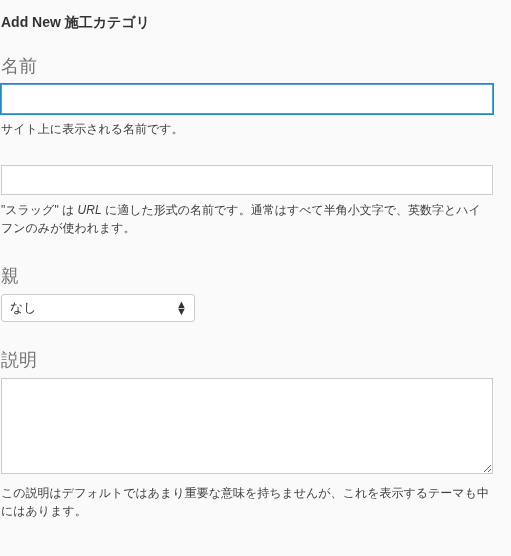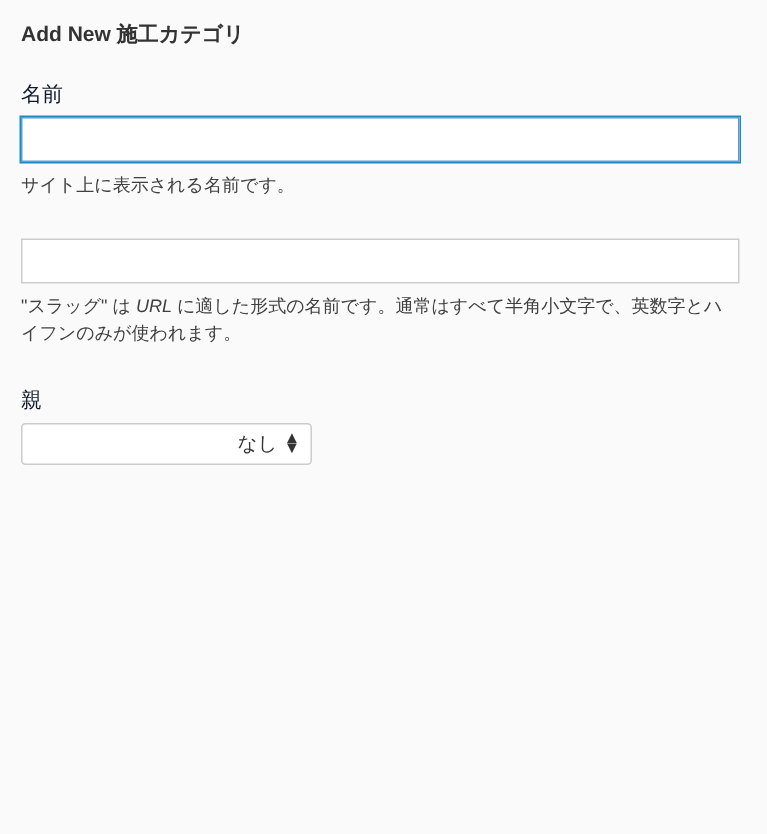--- a/index.html
+++ b/index.html
@@ -5,37 +5,37 @@
   html, body {
     margin: 0;
     padding: 0;
     background: #fafafa;
     font-family: "Helvetica Neue", Arial, "Hiragino Kaku Gothic ProN",
                  "Hiragino Sans", Meiryo, sans-serif;
     color: #444;
     width: 511px;
   }
   .wrap {
-    padding: 14px 18px 20px 14px;
+    padding: 14px 18px 20px 1px;
     box-sizing: border-box;
     width: 511px;
   }
   h2.page-title {
     font-size: 14px;
     font-weight: 700;
     color: #333;
     margin: 0 0 22px 0;
   }
   .form-field {
     margin-bottom: 26px;
   }
   .form-field label {
     display: block;
-    font-size: 14px;
-    color: #0f172a;
+    font-size: 18px;
+    color: #737373;
     margin-bottom: 6px;
   }
   .text-input {
     width: 100%;
     box-sizing: border-box;
     height: 30px;
     padding: 4px 6px;
     font-size: 13px;
     background: #fff;
     border: 1px solid #ccc;
@@ -51,21 +51,20 @@
     height: 28px;
     font-size: 13px;
     padding: 2px 22px 2px 8px;
     background: #fff;
     border: 1px solid #ccc;
     border-radius: 3px;
     -webkit-appearance: none;
     -moz-appearance: none;
     appearance: none;
     color: #333;
-    text-align: right;
   }
   .select-wrap {
     position: relative;
     display: inline-block;
   }
   .select-caret {
     position: absolute;
     right: 8px;
     top: 50%;
     transform: translateY(-50%);
@@ -121,14 +120,19 @@
       <select class="parent-select">
         <option selected="">なし</option>
       </select>
       <div class="select-caret">
         <span>▲</span>
           <span>▼</span>
       </div>
     </div>
   </div>
 
+  <div class="form-field" style="margin-bottom:10px;">
+    <label>説明</label>
+    <textarea class="desc-input" style=""></textarea>
+    <p class="help">この説明はデフォルトではあまり重要な意味を持ちませんが、これを表示するテーマも中にはあります。</p>
+  </div>
 
 </div>
 
 </body></html>

